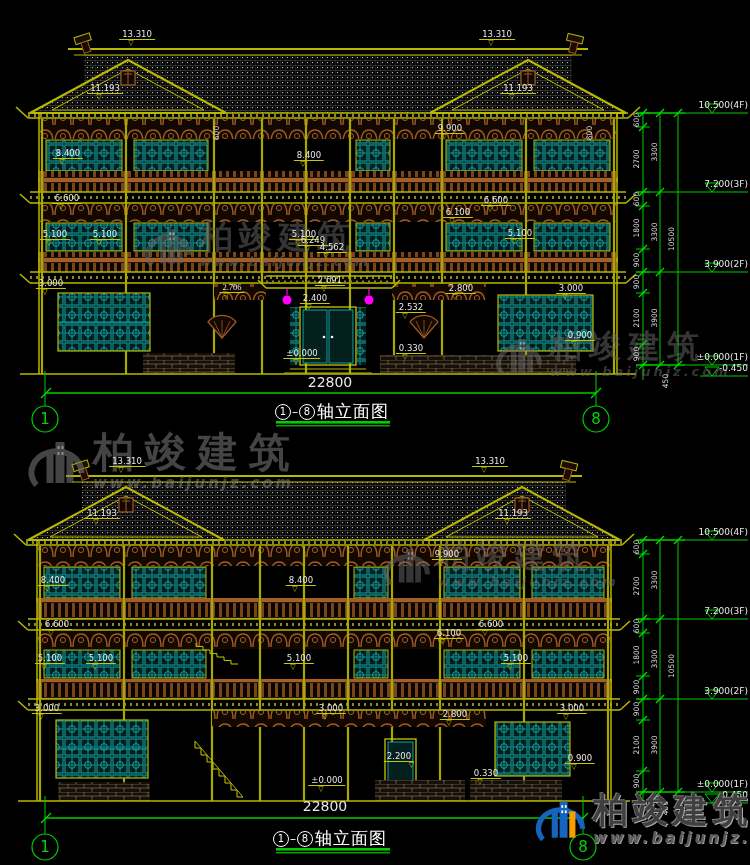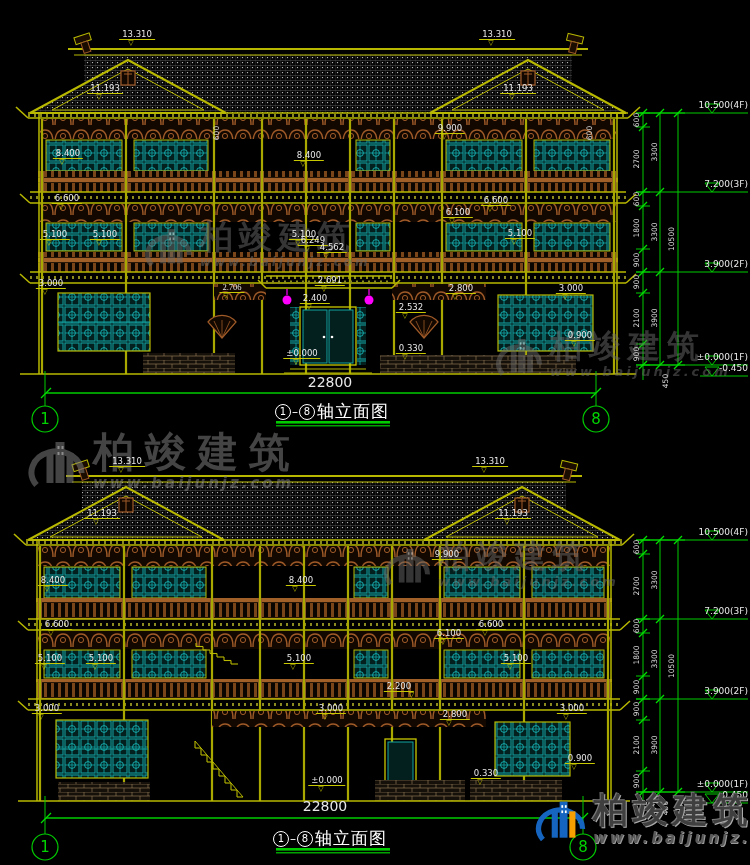--- a/index.html
+++ b/index.html
@@ -533,21 +533,21 @@
       <div class="ann" style="left: 491px; top: 636px;"><span class="t">6.600</span><span class="tri">▽</span></div>
       <div class="ann" style="left: 449px; top: 645px;"><span class="t">6.100</span><span class="tri">▽</span></div>
       <div class="ann" style="left: 50px; top: 670px;"><span class="t">5.100</span><span class="tri">▽</span></div>
       <div class="ann" style="left: 101px; top: 670px;"><span class="t">5.100</span><span class="tri">▽</span></div>
       <div class="ann" style="left: 299px; top: 670px;"><span class="t">5.100</span><span class="tri">▽</span></div>
       <div class="ann" style="left: 516px; top: 670px;"><span class="t">5.100</span><span class="tri">▽</span></div>
       <div class="ann" style="left: 47px; top: 720px;"><span class="t">3.000</span><span class="tri">▽</span></div>
       <div class="ann" style="left: 331px; top: 720px;"><span class="t">3.000</span><span class="tri">▽</span></div>
       <div class="ann" style="left: 572px; top: 720px;"><span class="t">3.000</span><span class="tri">▽</span></div>
       <div class="ann" style="left: 455px; top: 726px;"><span class="t">2.800</span><span class="tri">▽</span></div>
-      <div class="ann" style="left: 399px; top: 698px; text-align: right;"><span class="t">2.200</span><span class="tri">▽</span></div>
+      <div class="ann" style="left: 399px; top: 768px; text-align: right;"><span class="t">2.200</span><span class="tri">▽</span></div>
       <div class="ann" style="left: 580px; top: 770px;"><span class="t">0.900</span><span class="tri">▽</span></div>
       <div class="ann" style="left: 486px; top: 785px;"><span class="t">0.330</span><span class="tri">▽</span></div>
       <div class="ann" style="left: 327px; top: 792px;"><span class="t">±0.000</span><span class="tri">▽</span></div>
       <div class="lvr" style="top: 527px;">10.500(4F)</div>
       <div class="lvr" style="top: 606px;">7.200(3F)</div>
       <div class="lvr" style="top: 686px;">3.900(2F)</div>
       <div class="lvr" style="top: 779px;">±0.000(1F)</div>
       <div class="lvr" style="top: 790px;">-0.450</div>
       <div class="vdim" style="left: 636px; top: 547px;">600</div>
       <div class="vdim" style="left: 636px; top: 586px;">2700</div>

